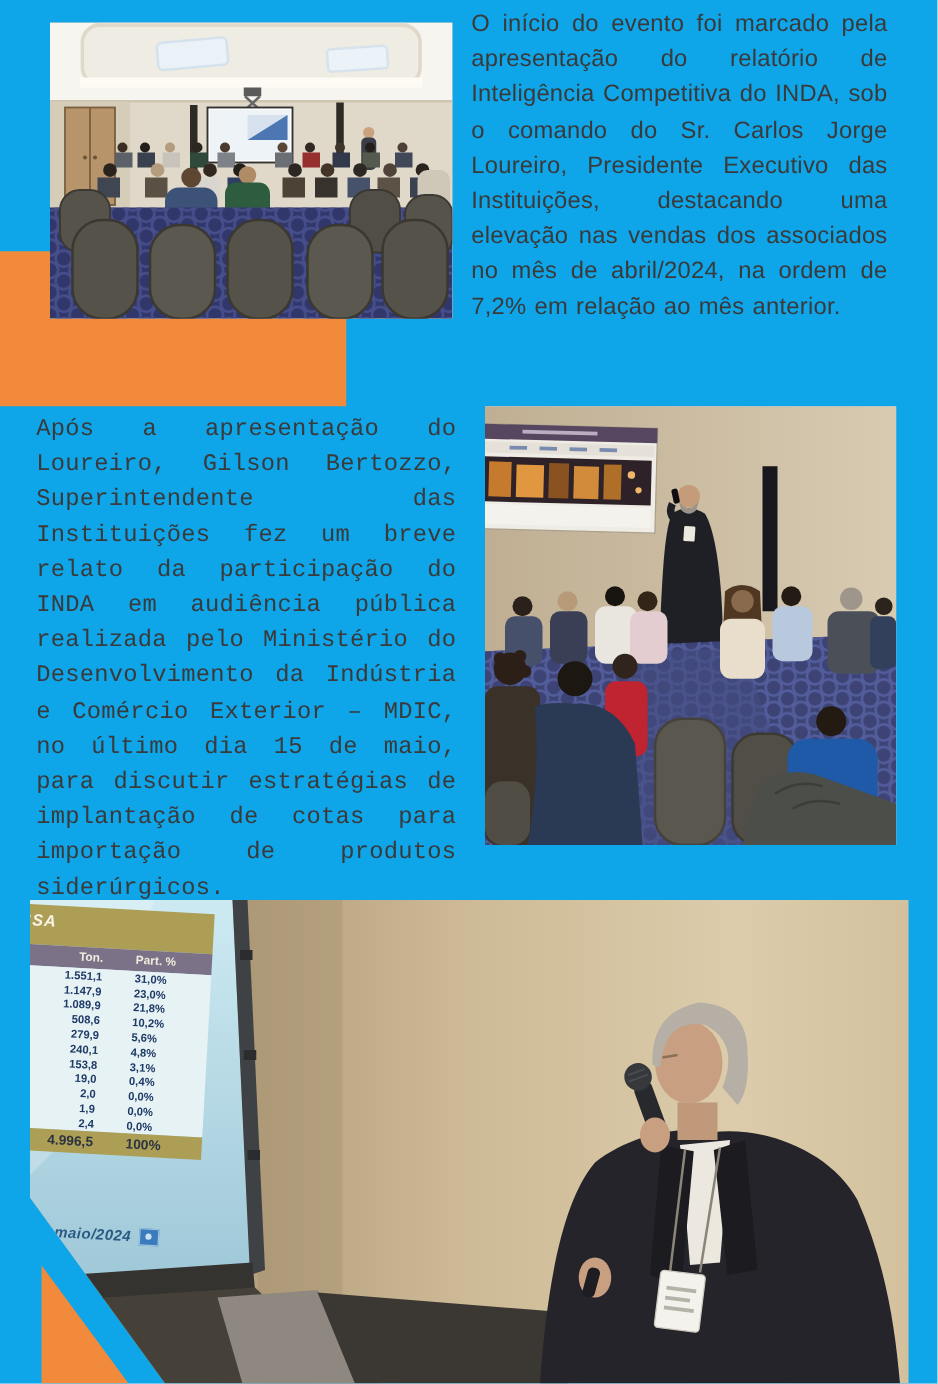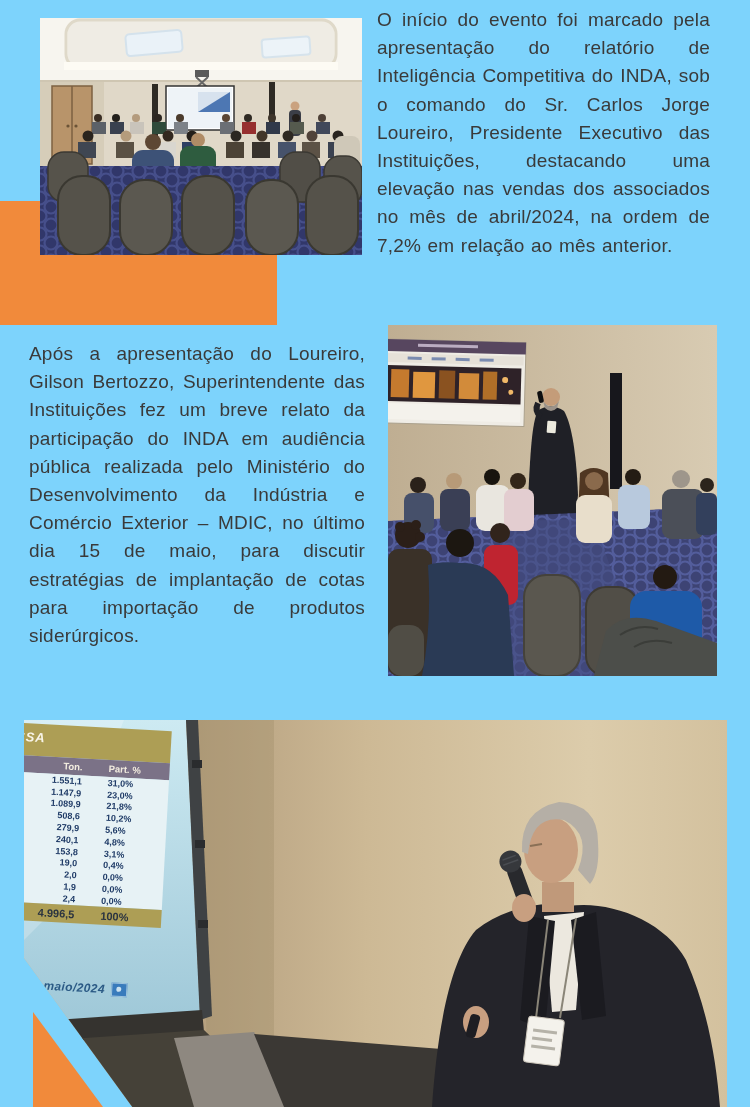--- a/index.html
+++ b/index.html
@@ -1,38 +1,38 @@
 <!DOCTYPE html>
 <html style="--accent: #F18A3B;"><head>
 <meta charset="utf-8">
 <style>
   html,body{margin:0;padding:0;background:#ffffff;}
   .page{
     position:relative;width:750px;height:1107px;margin:0 auto;
-    background:#7dd3fc;overflow:hidden;
+    background:#0ea5e9;overflow:hidden;
     font-family:"Liberation Sans",sans-serif;
   }
   
   .orange-rect{
     position:absolute;left:0;top:201px;width:277px;height:124px;
     background:var(--accent,#F18A3B);
   }
   .orange-triangle{
     position:absolute;left:33px;top:1012px;width:70px;height:95px;
     background:var(--accent,#F18A3B);
     clip-path:polygon(0 0,0 100%,100% 100%);
   }
   
   .para{
     position:absolute;margin:0;color:#3a3a3a;
     font-size:19px;line-height:28.2px;letter-spacing:.2px;
     text-align:justify;word-spacing:1px;
   }
   .para1{left:377px;top:6px;width:333px;}
-  .para2{left:29px;top:340px;width:336px;}
+  .para2{left:29px;top:329px;width:336px;font-family:Liberation Mono, monospace;}
   
   .photo{position:absolute;margin:0;overflow:hidden;background:#d8d0c2;}
   .photo svg{display:block;}
   .photo1{left:40px;top:18px;width:322px;height:237px;}
   .photo2{left:388px;top:325px;width:329px;height:351px;}
   .photo3{
     left:24px;top:720px;width:703px;height:387px;background:#c9b897;
     clip-path:polygon(0 0,100% 0,100% 100%,15.4% 100%,0 61.5%);
   }
   

